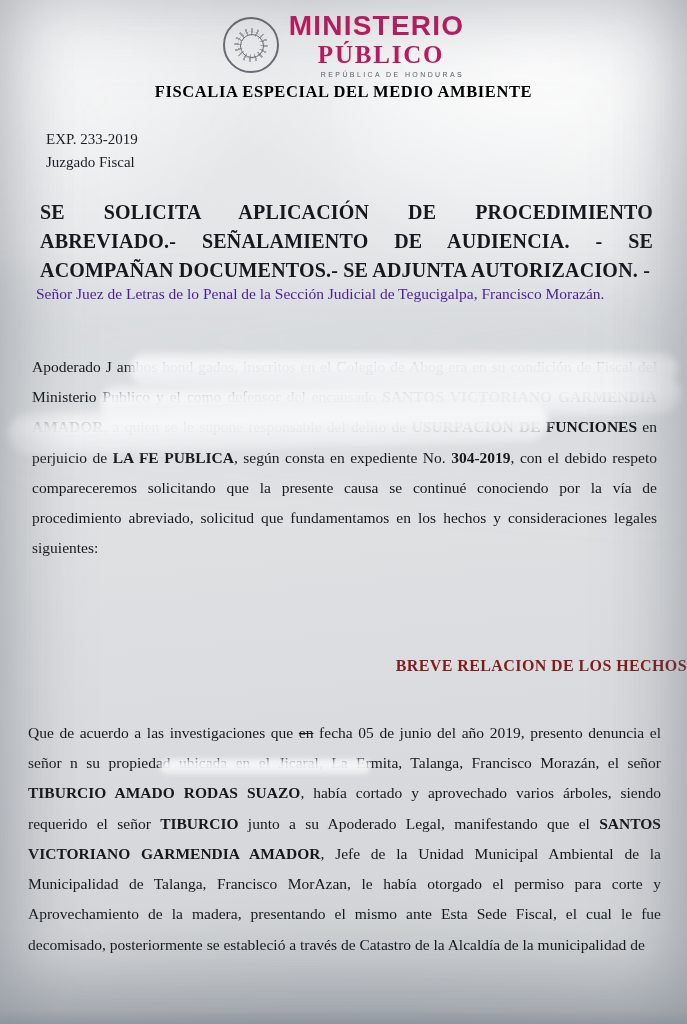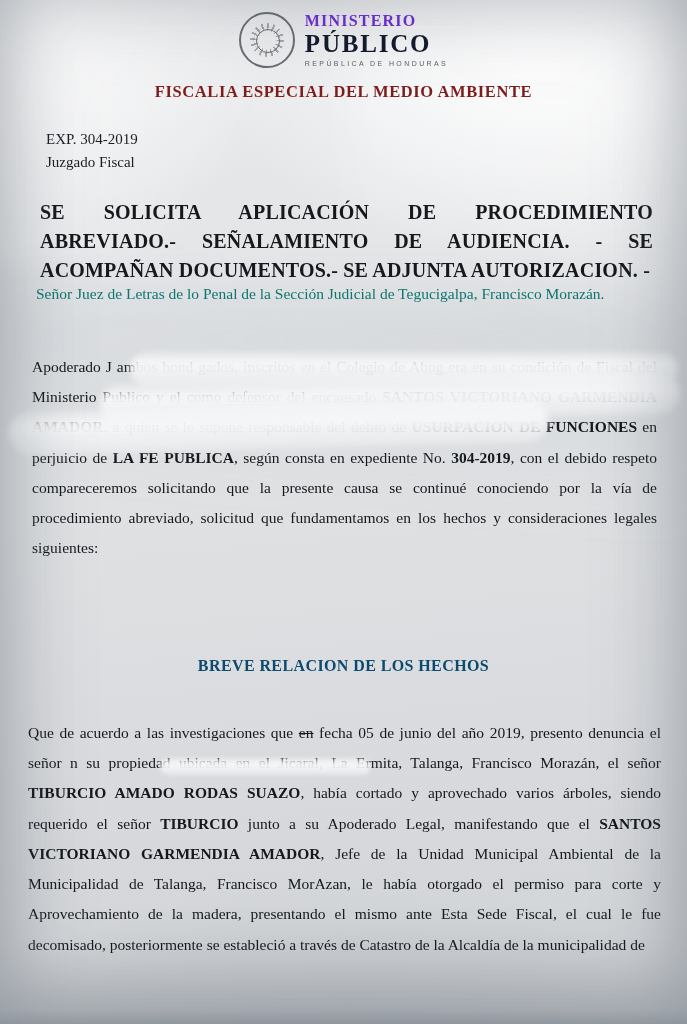--- a/index.html
+++ b/index.html
@@ -99,53 +99,54 @@
     border-radius: 50%;
     background:
       repeating-conic-gradient(from 0deg, rgba(74,81,87,0.55) 0deg 7deg, rgba(255,255,255,0) 7deg 22.5deg);
     -webkit-mask: radial-gradient(circle, transparent 9px, #000 10px);
             mask: radial-gradient(circle, transparent 9px, #000 10px);
   }
   .logo-text {
     line-height: 1;
   }
   .logo-l1 {
-    font-family: Liberation Serif, serif;
+    font-family: Liberation Sans, sans-serif;
     font-weight: bold;
     letter-spacing: 1.2px;
-    font-size: 16px;
-    color: #6d28d9;
+    font-size: 28px;
+    color: #be185d;
   }
   .logo-l2 {
     font-family: "Liberation Serif", serif;
     font-weight: bold;
     letter-spacing: 1.8px;
     font-size: 25px;
-    color: #0f172a;
+    color: #be185d;
     margin-top: 2px;
+    margin-left: 29px;
   }
   .logo-l3 {
     font-family: "Liberation Sans", sans-serif;
     font-size: 7px;
     letter-spacing: 2.4px;
     color: #5a6168;
     margin-top: 4px;
     text-align: right;
   }
 
   .fiscalia {
     position: absolute;
     top: 82px;
     left: 0; right: 0;
     text-align: center;
     font-family: "Liberation Serif", serif;
     font-weight: bold;
     font-size: 16.5px;
     letter-spacing: 0.6px;
-    color: #7f1d1d;
+    color: #000000;
   }
 
   
   .exp {
     position: absolute;
     left: 46px;
     top: 128px;
     font-size: 15px;
     line-height: 1.55;
     color: #1b1f24;
@@ -164,21 +165,21 @@
     color: #15181c;
   }
   .senor-juez {
     position: absolute;
     left: 36px;
     right: 36px;
     top: 282px;
     font-size: 15.5px;
     line-height: 1.55;
     text-align: justify;
-    color: #0f766e;
+    color: #4c1d95;
   }
   .para1 {
     position: absolute;
     left: 32px;
     right: 30px;
     top: 352px;
     font-size: 15.5px;
     line-height: 1.95;
     text-align: justify;
     color: #15181c;
@@ -195,25 +196,25 @@
   }
   .redact.r1 { left: 130px;  top: 352px; width: 548px; height: 34px; }
   .redact.r2 { left: 100px;  top: 379px; width: 580px; height: 40px; transform: rotate(-1.2deg); }
   .redact.r3 { left: 8px;    top: 406px; width: 540px; height: 42px; transform: rotate(-1.4deg); }
   .redact.r4 { left: 160px;  top: 758px; width: 210px; height: 17px; filter: blur(2.2px); border-radius: 8px; }
 
   .subtitulo {
     position: absolute;
     left: 0; right: 0;
     top: 657px;
-    text-align: center;
+    text-align: right;
     font-weight: bold;
     font-size: 16px;
     letter-spacing: 0.4px;
-    color: #0c4a6e;
+    color: #7f1d1d;
   }
   .para2 {
     position: absolute;
     left: 28px;
     right: 26px;
     top: 718px;
     font-size: 15.5px;
     line-height: 1.95;
     text-align: justify;
     color: #15181c;
@@ -247,21 +248,21 @@
       <div class="logo-text">
         <div class="logo-l1">MINISTERIO</div>
         <div class="logo-l2">PÚBLICO</div>
         <div class="logo-l3">REPÚBLICA DE HONDURAS</div>
       </div>
     </div>
 
     <div class="fiscalia">FISCALIA ESPECIAL DEL MEDIO AMBIENTE</div>
 
     <div class="exp">
-      <div>EXP. 304-2019</div>
+      <div>EXP. 233-2019</div>
       <div>Juzgado Fiscal</div>
     </div>
 
     <div class="solicita">SE SOLICITA APLICACIÓN DE PROCEDIMIENTO ABREVIADO.- SEÑALAMIENTO DE AUDIENCIA. - SE ACOMPAÑAN DOCUMENTOS.- SE ADJUNTA AUTORIZACION. -</div>
 
     <div class="senor-juez">Señor Juez de Letras de lo Penal de la Sección Judicial de Tegucigalpa, Francisco Morazán.</div>
 
     <div class="para1">
       <span>Apoderado J</span>
       <span>ambos hond</span>

